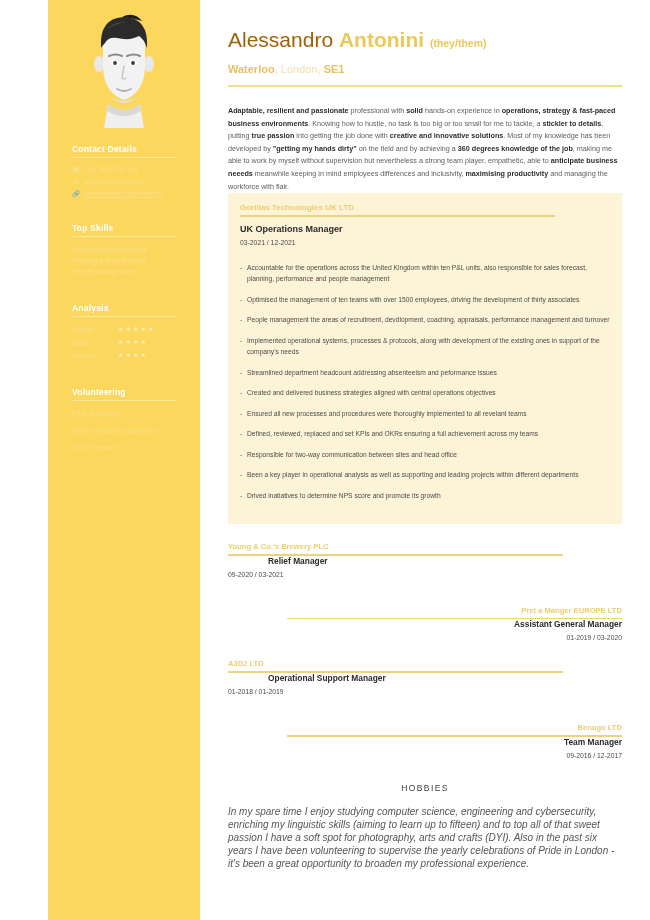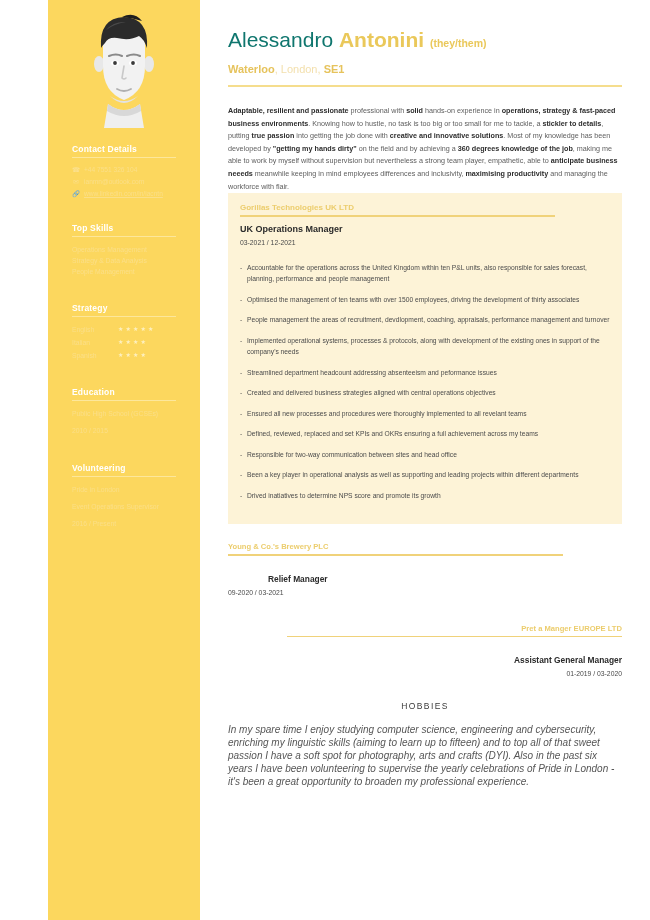--- a/index.html
+++ b/index.html
@@ -104,21 +104,21 @@
     flex: 1;
     padding: 28px 28px 0 28px;
     min-width: 0;
   }
   .name-line {
     font-size: 21px;
     line-height: 24px;
     color: #f0cf6a;
     white-space: nowrap;
   }
-  .name-first { font-weight: normal; color: #0f766e; }
+  .name-first { font-weight: normal; color: #a16207; }
   .name-last { font-weight: bold; color: #eac85a; }
   .pronouns { font-size: 10.5px; font-weight: bold; color: #eac85a; }
   .addr {
     margin-top: 8px;
     font-size: 11px;
     color: #e9cf80;
   }
   .addr b { color: #e6c35c; }
   .addr .mid { color: #f3e0ae; }
   .head-rule {
@@ -184,21 +184,21 @@
   .two-col {
     display: flex;
     gap: 28px;
     margin-top: 18px;
     flex-direction: column;
   }
   .col { flex: 1 1 0; min-width: 0; }
   .col.right { text-align: right; }
   .col.right .co-rule { margin-left: auto; }
   .col .co-name { font-size: 7.6px; }
-  .col .job-title { font-size: 8.4px; margin-top: 18px; padding-left: 40px; }
+  .col .job-title { font-size: 8.4px; margin-top: 0; padding-left: 40px; }
   .col .job-date { font-size: 6.8px; margin-top: 5px; }
 
   .hobbies-text {
     font-size: 10px;
     line-height: 13px;
     color: #565656;
     font-style: italic;
   }
 </style>
 </head>
@@ -262,21 +262,21 @@
 
     <div class="side-section" style="margin-top:24px;">
       <div class="side-title">Top Skills</div>
       <div class="side-rule"></div>
       <div class="side-item">Operations Management</div>
       <div class="side-item">Strategy &amp; Data Analysis</div>
       <div class="side-item">People Management</div>
     </div>
 
     <div class="side-section" style="margin-top:26px;">
-      <div class="side-title">Strategy</div>
+      <div class="side-title">Analysis</div>
       <div class="side-rule"></div>
 
       <div class="lang-row">
         <span class="lang-name">English</span>
         <span class="stars">
           <span class="star">★</span>
           <span class="star">★</span>
           <span class="star">★</span>
           <span class="star">★</span>
           <span class="star">★</span>
@@ -295,26 +295,20 @@
         <span class="lang-name">Spanish</span>
         <span class="stars">
           <span class="star">★</span>
           <span class="star">★</span>
           <span class="star">★</span>
           <span class="star">★</span>
         </span>
       </div>
     </div>
 
-    <div class="side-section" style="margin-top:26px;">
-      <div class="side-title">Education</div>
-      <div class="side-rule"></div>
-      <div class="edu-line">Public High School (GCSEs)</div>
-      <div class="edu-date" style="margin-top:5px;">2010 / 2015</div>
-    </div>
 
     <div class="side-section" style="margin-top:26px;">
       <div class="side-title">Volunteering</div>
       <div class="side-rule"></div>
       <div class="edu-line">Pride in London</div>
       <div class="edu-line" style="margin-top:5px;">Event Operations Supervisor</div>
       <div class="edu-date" style="margin-top:5px;">2016 / Present</div>
     </div>
   </aside>
 
@@ -363,18 +357,32 @@
         <div class="job-date">09-2020 / 03-2021</div>
       </div>
       <div class="col right">
         <div class="co-name">Pret a Manger EUROPE LTD</div>
         <div class="co-rule"></div>
         <div class="job-title">Assistant General Manager</div>
         <div class="job-date">01-2019 / 03-2020</div>
       </div>
     </div>
 
+    <div class="two-col">
+      <div class="col">
+        <div class="co-name">A3D2 LTD</div>
+        <div class="co-rule"></div>
+        <div class="job-title">Operational Support Manager</div>
+        <div class="job-date">01-2018 / 01-2019</div>
+      </div>
+      <div class="col right">
+        <div class="co-name">Benugo LTD</div>
+        <div class="co-rule"></div>
+        <div class="job-title">Team Manager</div>
+        <div class="job-date">09-2016 / 12-2017</div>
+      </div>
+    </div>
 
     <div class="sec-head" style="margin-top:24px;">HOBBIES</div>
     <div class="hobbies-text">In my spare time I enjoy studying computer science, engineering and cybersecurity, enriching my linguistic skills (aiming to learn up to fifteen) and to top all of that sweet passion I have a soft spot for photography, arts and crafts (DYI). Also in the past six years I have been volunteering to supervise the yearly celebrations of Pride in London - it's been a great opportunity to broaden my professional experience.</div>
 
   </main>
 </div>
 
 </body></html>

